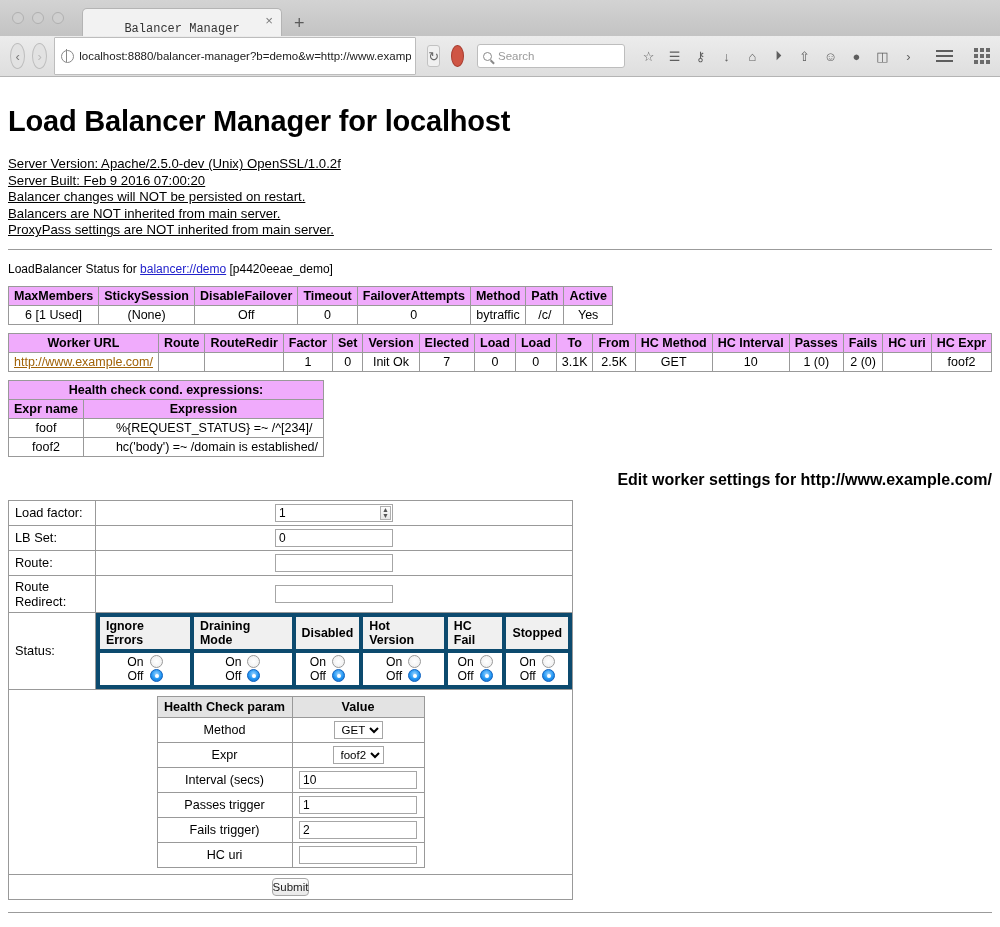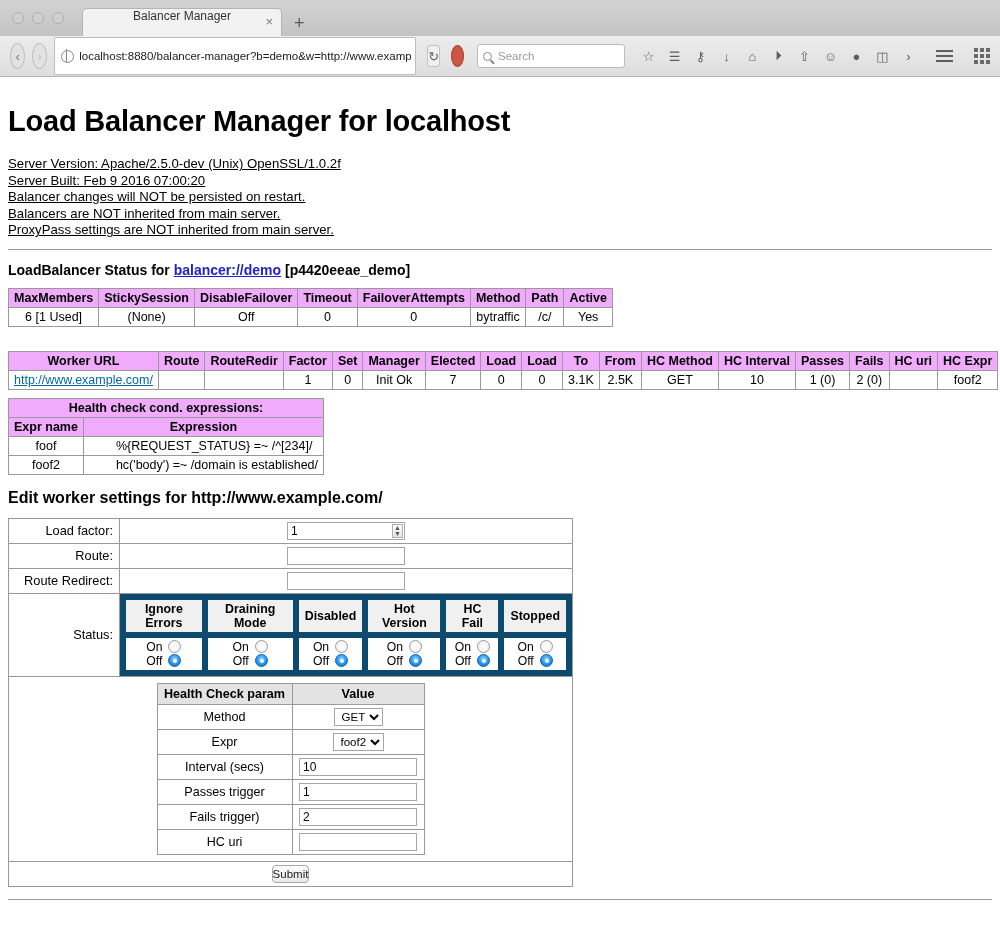--- a/index.html
+++ b/index.html
@@ -33,25 +33,26 @@
     width: 12px; height: 12px; border-radius: 50%;
     background: #cfcfcf; border: 1px solid #b0b0b0;
   }
   .tab {
     margin-left: 72px;
     width: 200px; height: 28px;
     background: #f2f2f2;
     border: 1px solid #b4b4b4;
     border-bottom: none;
     border-radius: 5px 5px 0 0;
-    display: flex; align-items: flex-start;
+    display: flex; align-items: flex-end;
     justify-content: center;
     position: relative;
     font-size: 12px;
     color: #333;
+    font-family: Liberation Mono, monospace;
   }
   .tab .tab-title {
     max-width: 150px; overflow: hidden;
     white-space: nowrap; text-overflow: ellipsis;
   }
   .tab .tab-close {
     position: absolute; right: 8px; top: 6px;
     font-size: 13px; color: #7a7a7a; line-height: 14px;
   }
   .newtab {
@@ -150,57 +151,58 @@
     font-weight: bold;
     margin: 14px 0 18px 0;
     letter-spacing: -0.2px;
   }
   .serverinfo { font-size: 13.2px; line-height: 16.6px; margin-bottom: 10px; text-decoration: underline; }
   hr.rule {
     border: none; border-top: 1px solid #9b9b9b;
     margin: 10px 0 12px 0;
   }
   h2.sub {
-    font-size: 14px; font-weight: bold;
+    font-size: 12px; font-weight: normal;
     margin: 0 0 10px 0;
   }
   h2.sub a { color: #2222cc; }
   h3.sub3 {
     font-size: 16px; font-weight: bold;
     margin: 14px 0 11px 0;
+    text-align: right;
   }
   table.data {
     border-collapse: collapse;
     font-size: 12.5px;
     margin-bottom: 4px;
   }
   table.data th, table.data td {
     border: 1px solid #999;
     padding: 2px 5px;
     text-align: center;
     white-space: nowrap;
   }
   table.data th { background: #f0abfc; font-weight: bold; }
-  table.data td a { color: #0369a1; }
+  table.data td a { color: #a16207; }
   .hc-table th { background: #e0e0e0; }
   .hc-table td.expr { text-align: left; font-family: "Liberation Sans", sans-serif; padding-left: 32px; }
 
   
   table.form {
     border-collapse: collapse;
     font-size: 12.8px;
     width: 565px;
     margin-top: 4px;
   }
   table.form > tbody > tr > td {
     border: 1px solid #999;
     padding: 3px 6px;
     vertical-align: middle;
   }
-  td.lbl { width: 111px; text-align: right; padding-right: 8px; }
+  td.lbl { width: 87px; padding-right: 8px; }
   input.txt {
     width: 118px; height: 18px;
     border: 1px solid #a6a6a6;
     font-size: 12px;
     padding: 0 3px;
     background: #fff;
   }
   .spinwrap { position: relative; display: inline-block; }
   .spinwrap .spin {
     position: absolute; right: 2px; top: 2px;
@@ -210,23 +212,23 @@
     font-size: 7px; color: #555;
     display: flex; flex-direction: column; align-items: center; justify-content: center;
     line-height: 6px;
   }
   .statusgrid {
     border-collapse: collapse;
     font-size: 12.4px;
     margin-left: 0;
   }
   .statusgrid th, .statusgrid td {
-    border: 6px solid #0c4a6e;
+    border: 4px solid #0c4a6e;
     padding: 2px 6px;
-    text-align: center;
+    text-align: left;
   }
   .statusgrid th { background: #f0f0f0; font-weight: bold; }
   .radiorow { display: flex; align-items: center; justify-content: center; gap: 6px; font-size: 12.2px; }
   .radio {
     width: 13px; height: 13px; border-radius: 50%;
     border: 1px solid #9a9a9a;
     background: radial-gradient(#ffffff, #ececec);
     display: inline-block;
   }
   .radio.on {
@@ -366,29 +368,29 @@
       <td>Off</td>
       <td>0</td>
       <td>0</td>
       <td>bytraffic</td>
       <td>/c/</td>
       <td>Yes</td>
     </tr>
   </tbody>
     </table>
 
-  <table class="data" style="margin-top:24px;">
+  <table class="data" style="margin-top:8px;">
     <tbody>
         <tr>
       <th>Worker URL</th>
       <th>Route</th>
       <th>RouteRedir</th>
       <th>Factor</th>
       <th>Set</th>
-      <th>Manager</th>
+      <th>Version</th>
       <th>Elected</th>
       <th>Load</th>
       <th>Load</th>
       <th>To</th>
       <th>From</th>
       <th>HC Method</th>
       <th>HC Interval</th>
       <th>Passes</th>
       <th>Fails</th>
       <th>HC uri</th>
@@ -443,20 +445,26 @@
         <tr>
       <td class="lbl">Load factor:</td>
       <td style="text-align:center;">
         <span class="spinwrap">
           <input class="txt" type="text" value="1" style="">
           <span class="spin">▲<br>▼</span>
         </span>
       </td>
     </tr>
     <tr>
+      <td class="lbl">LB Set:</td>
+      <td style="text-align:center;">
+        <input class="txt" type="text" value="0" style="">
+      </td>
+    </tr>
+    <tr>
       <td class="lbl">Route:</td>
       <td style="text-align:center;">
         <input class="txt" type="text" value="" style="">
       </td>
     </tr>
     <tr>
       <td class="lbl">Route Redirect:</td>
       <td style="text-align:center;">
         <input class="txt" type="text" value="" style="">
       </td>

